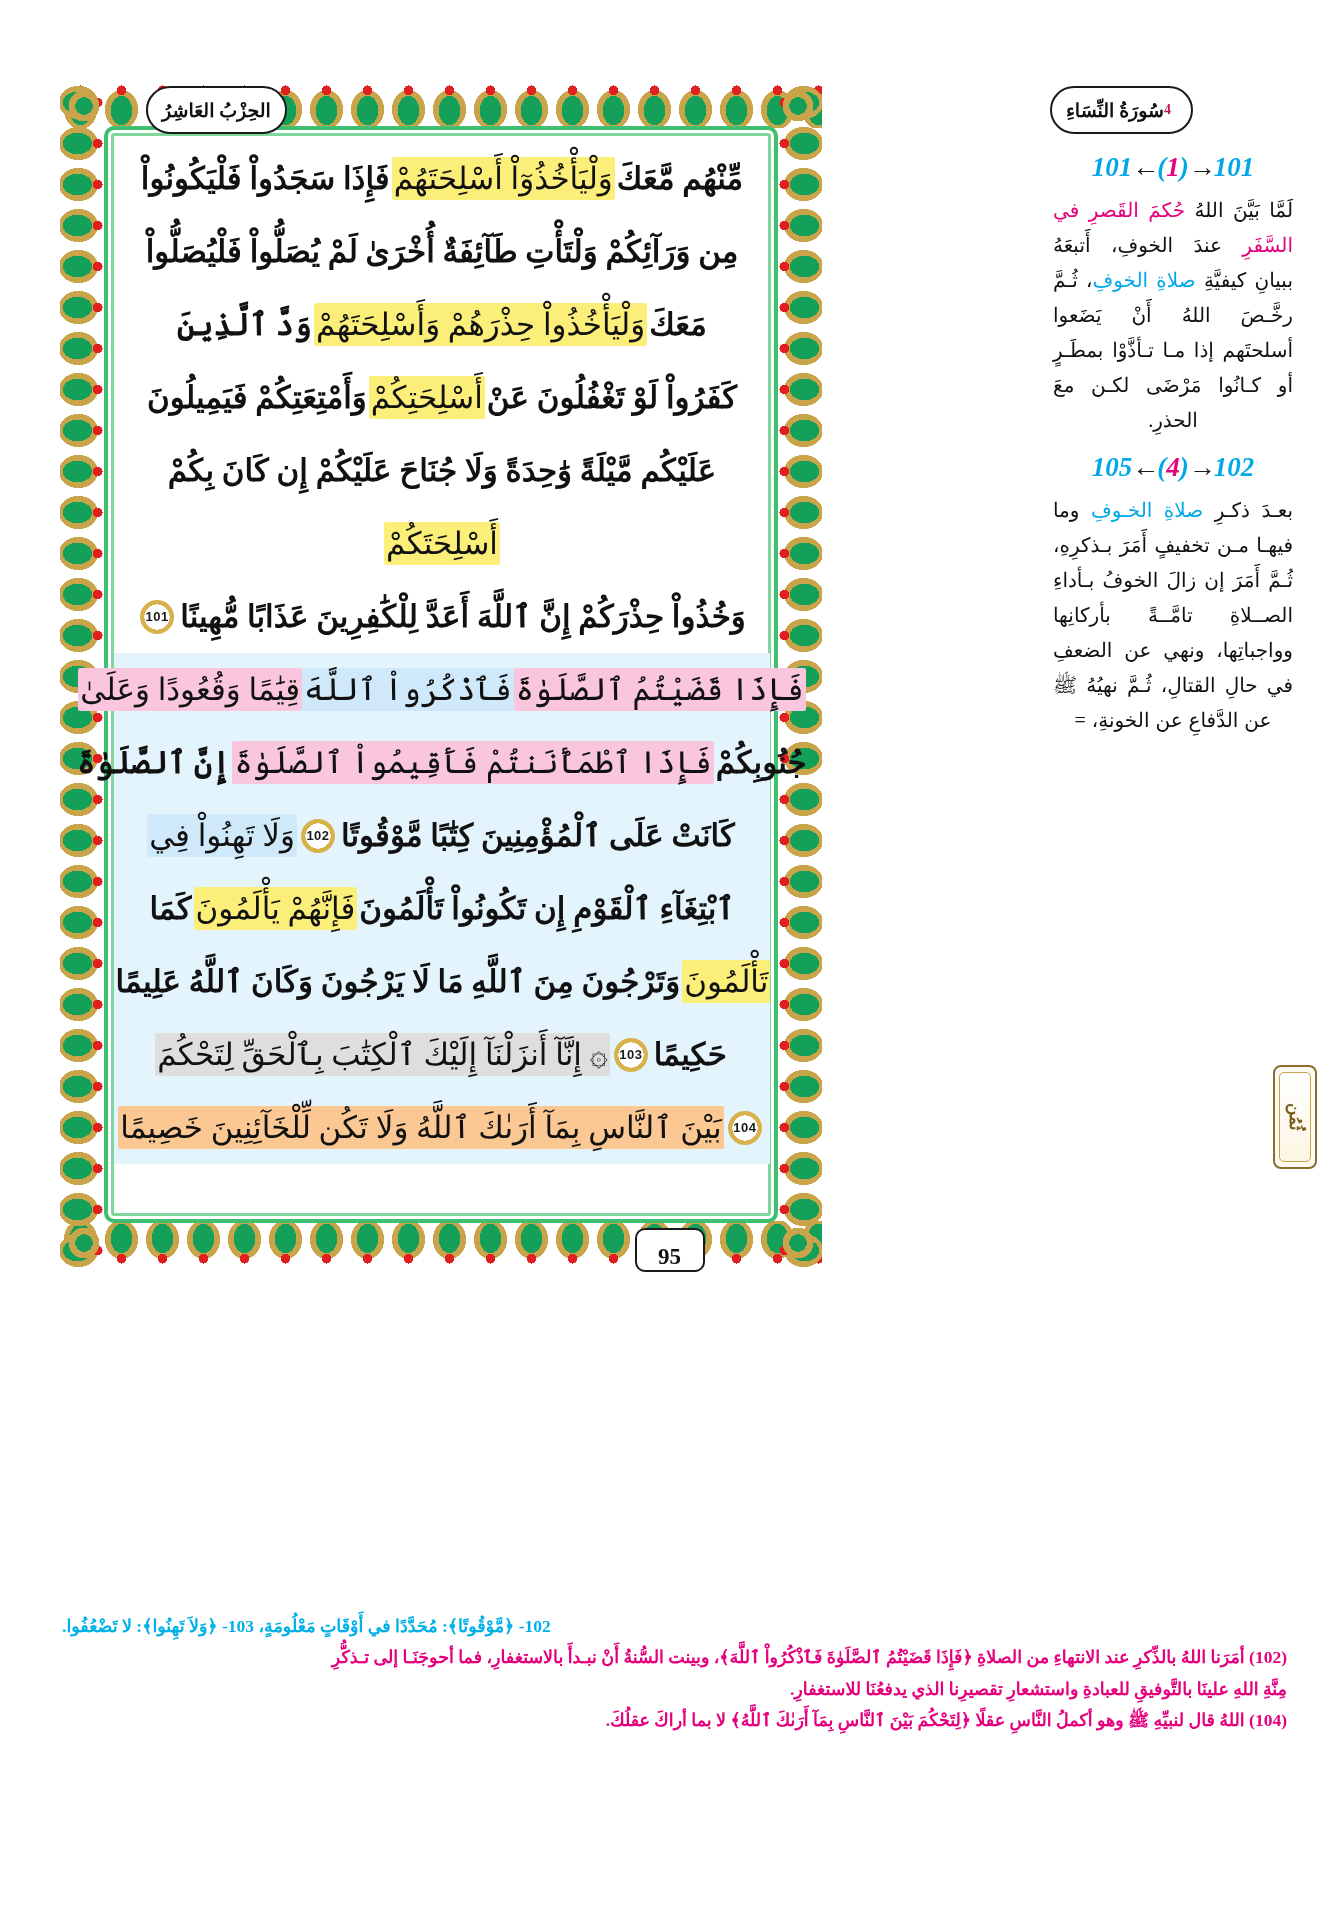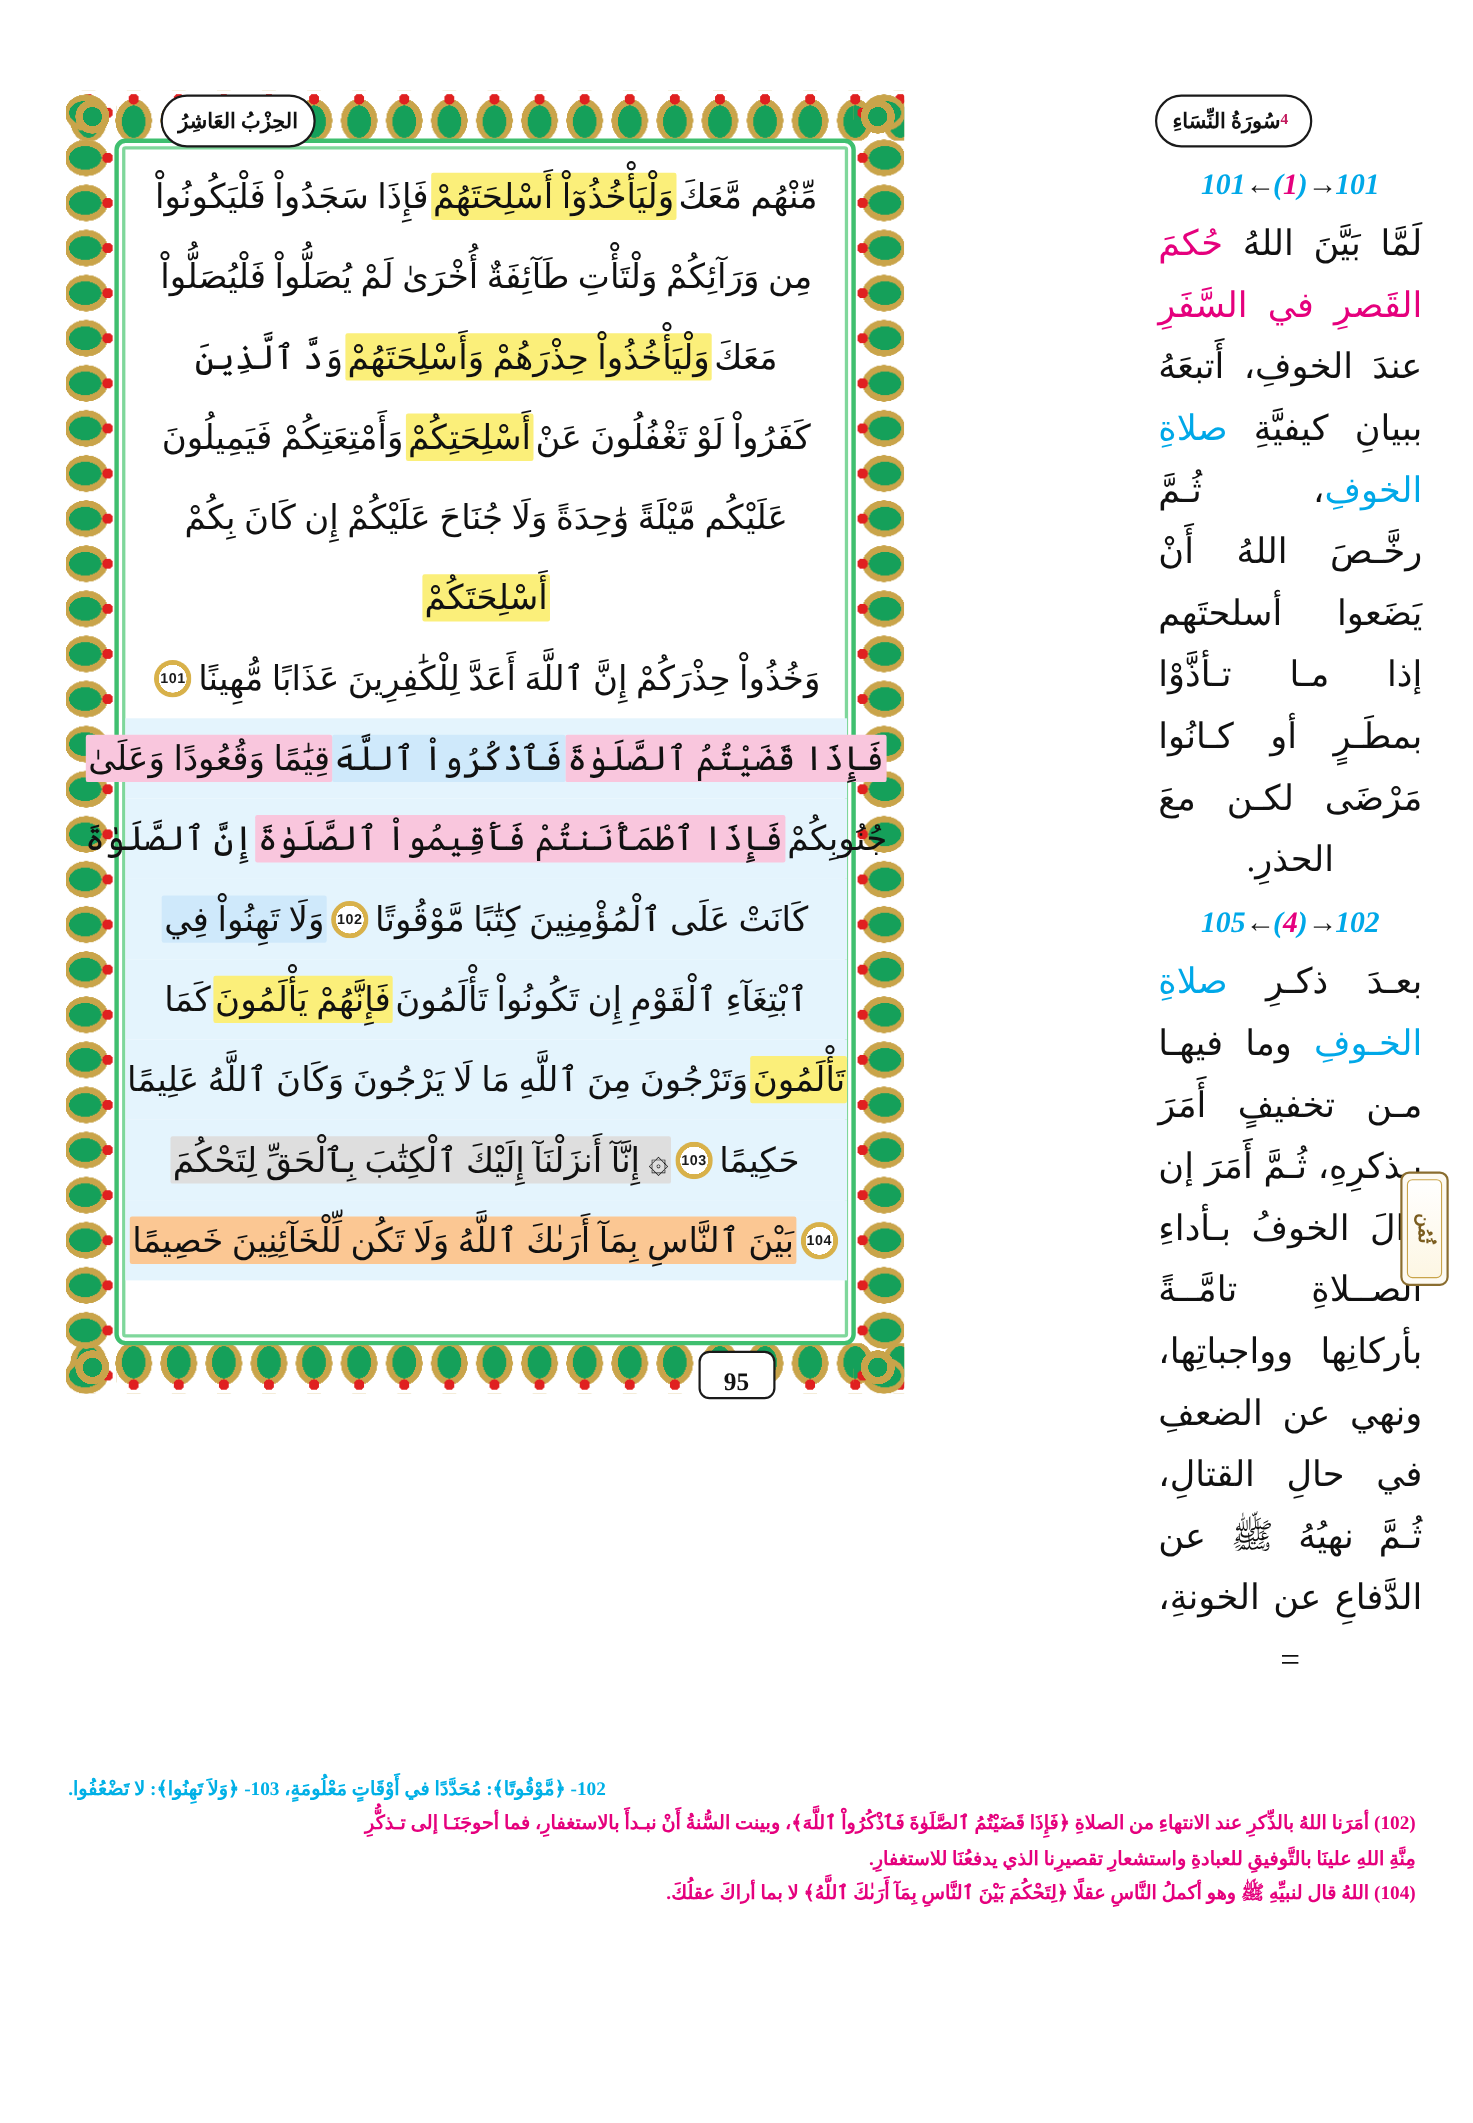--- a/index.html
+++ b/index.html
@@ -132,21 +132,21 @@
     white-space: nowrap;
     letter-spacing: 0.5px;
     overflow: visible;
   }
   .aline .seg { padding: 3px 2px; border-radius: 2px; }
   .hl-pink   { background: #f9c6dd; }
   .hl-yellow { background: #fbef7a; }
   .hl-blue   { background: #cfe9fb; }
   .hl-gray   { background: #dedede; }
   .hl-orange { background: #fbc793; }
-  .hl-none   { background: transparent; }
+  .hl-none   { background: transparent; font-weight: bold; }
 
   
   .sect-blue { background: #e4f4fd; }
 
   
   .ayah {
     display: inline-flex;
     align-items: center; justify-content: center;
     width: 34px; height: 34px;
     margin: 0 4px;
@@ -204,21 +204,21 @@
     white-space: nowrap;
     font-style: italic;
   }
   .range-head .grp {
     color: #e5007d;
     font-weight: 700;
   }
   .range-head .arr { color: #1a1a1a; font-weight: 700; letter-spacing: -2px; }
   .note {
     font-family: "Liberation Serif", "DejaVu Serif", serif;
-    font-size: 32px;
+    font-size: 20px;
     line-height: 1.75;
     color: #111;
     text-align: justify;
     text-align-last: center;
     margin-bottom: 14px;
     word-spacing: 1px;
   }
   .c-pink { color: #e5007d; }
   .c-cyan { color: #00a8e8; }
 

